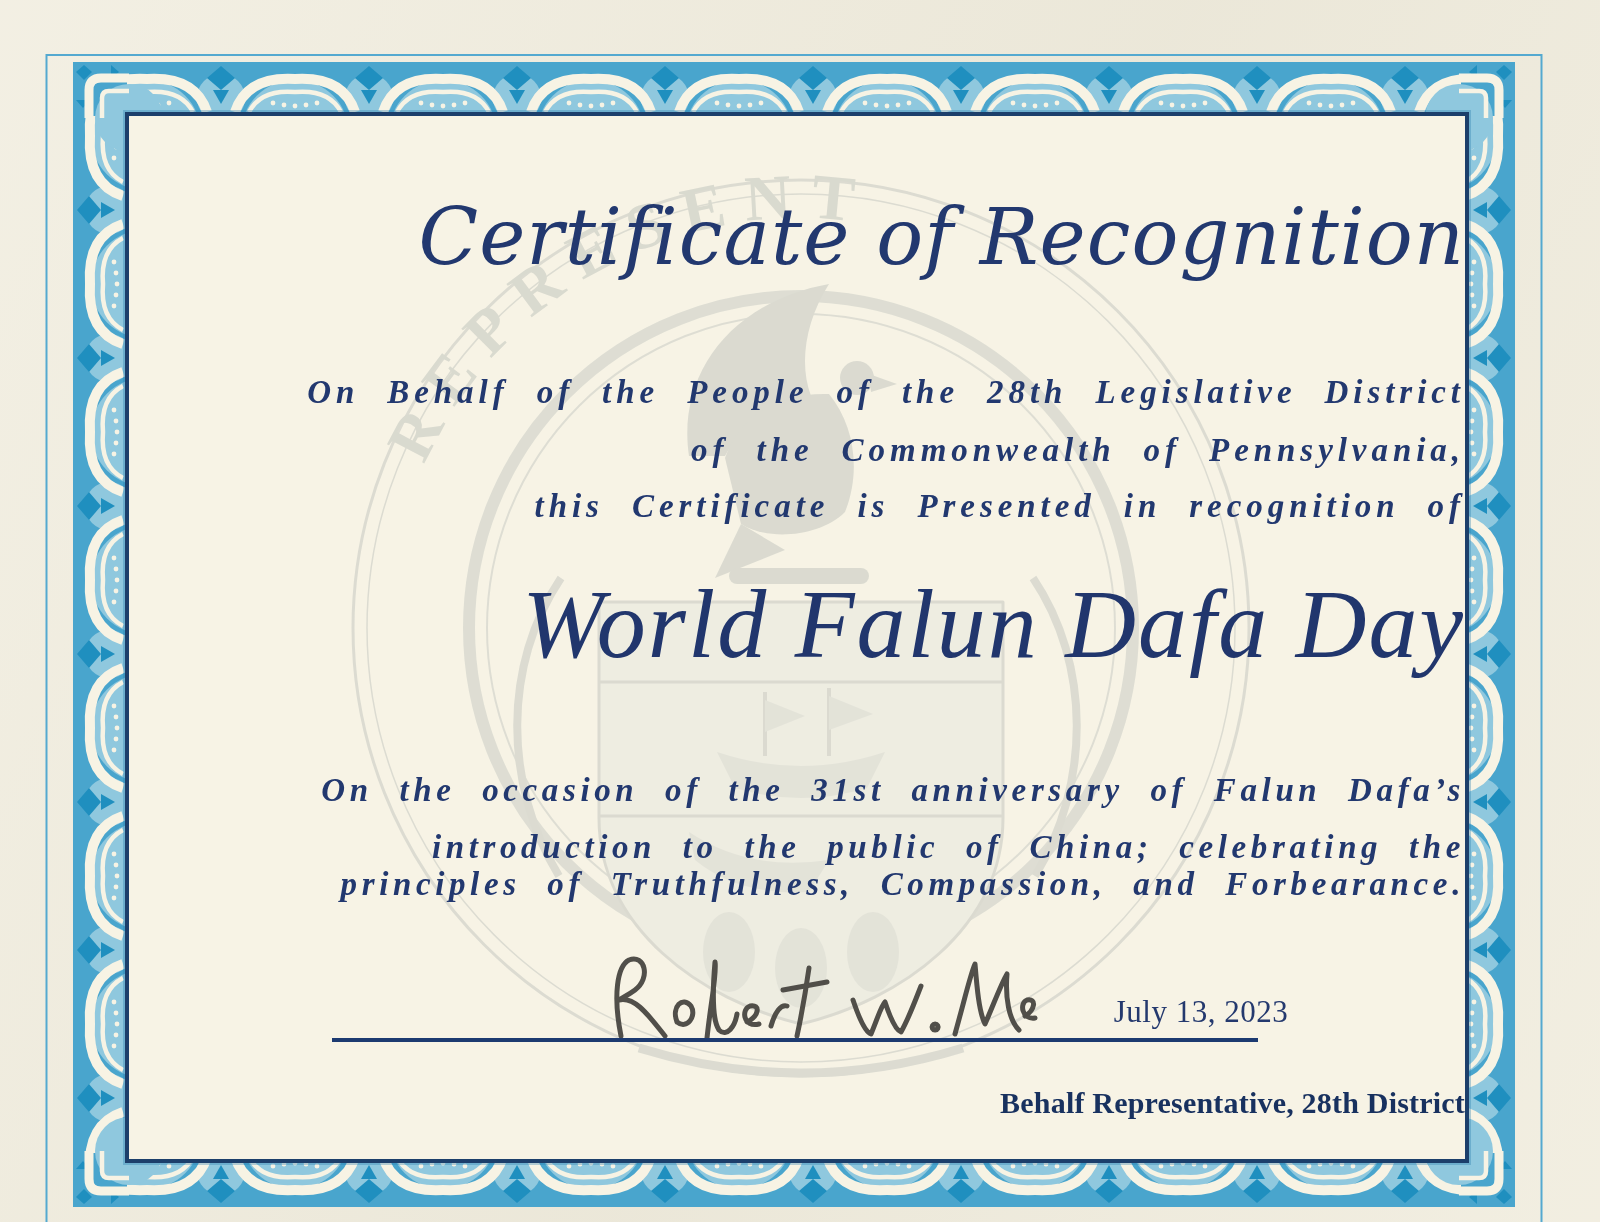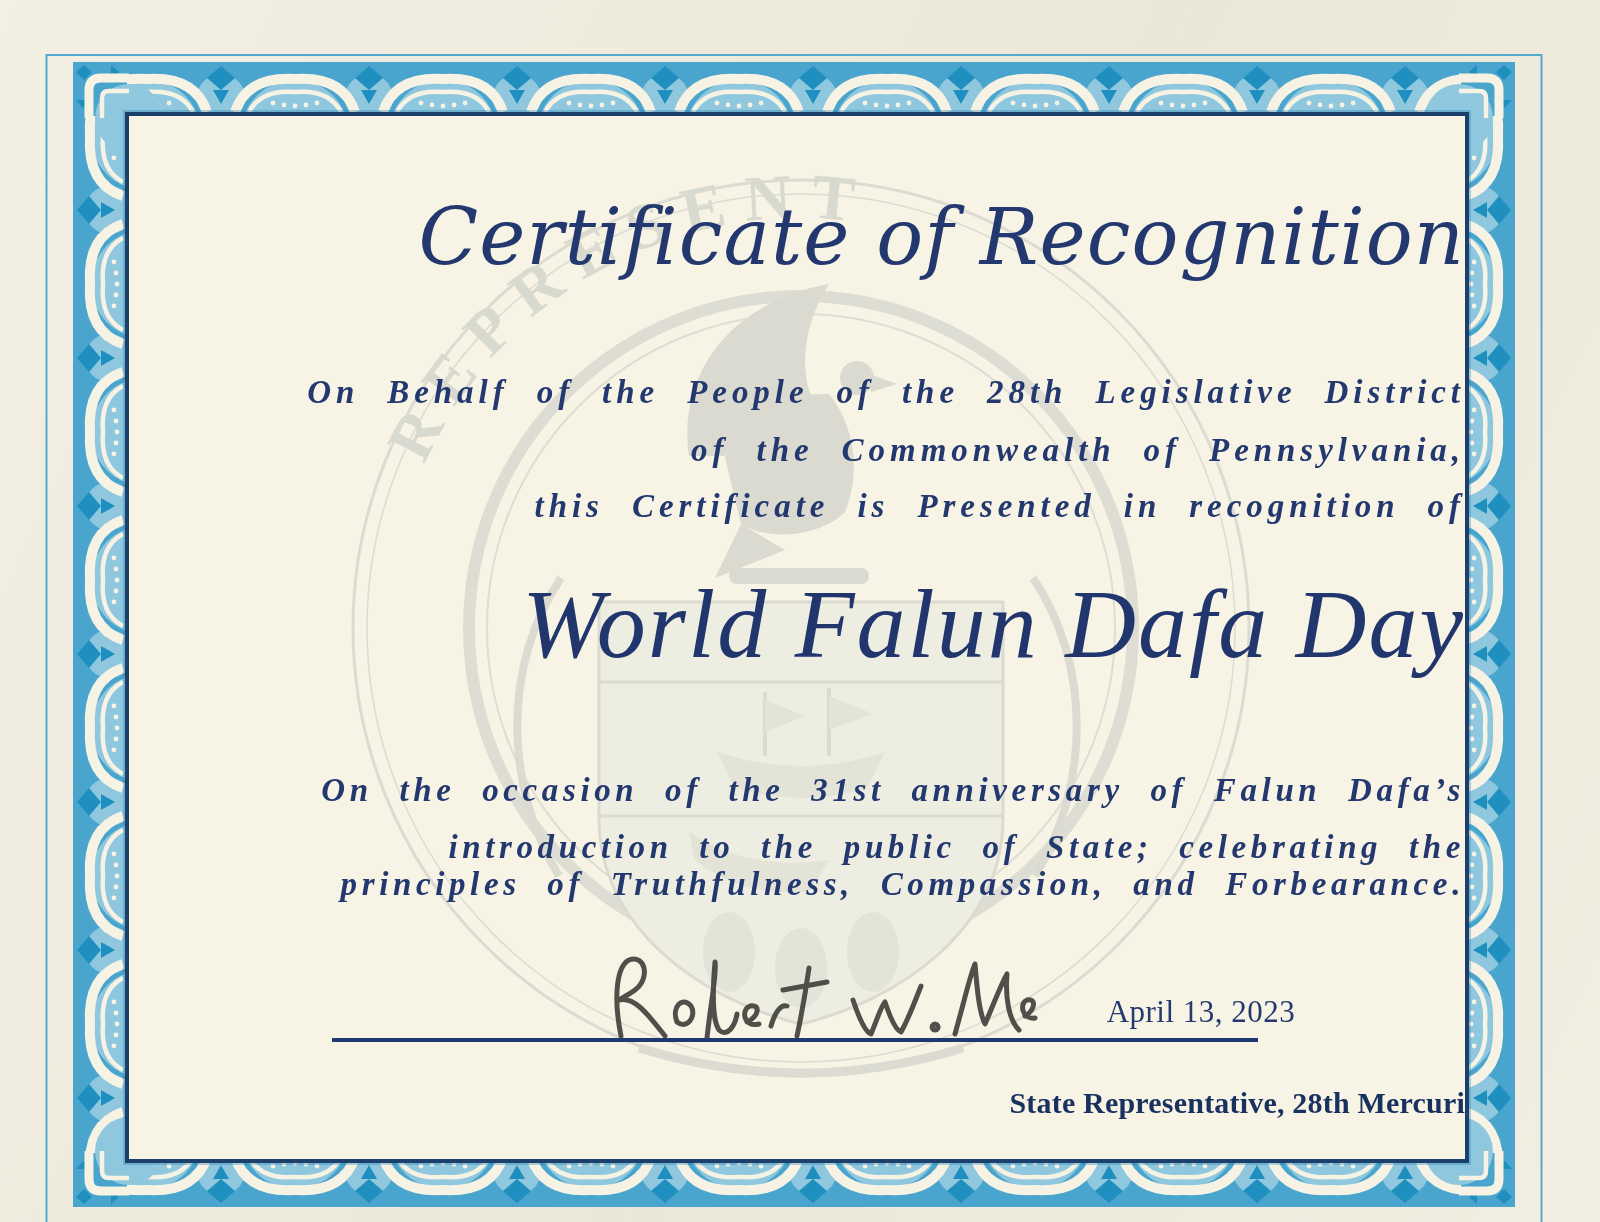--- a/index.html
+++ b/index.html
@@ -194,38 +194,38 @@
 
       <div class="line-abs cert-title">Certificate of Recognition</div>
 
       <div class="line-abs intro l0">On Behalf of the People of the 28th Legislative District</div>
       <div class="line-abs intro l1">of the Commonwealth of Pennsylvania,</div>
       <div class="line-abs intro l2">this Certificate is Presented in recognition of</div>
 
       <div class="line-abs honoree">World Falun Dafa Day</div>
 
       <div class="line-abs occasion l0">On the occasion of the 31st anniversary of Falun Dafa’s</div>
-      <div class="line-abs occasion l1">introduction to the public of State; celebrating the</div>
+      <div class="line-abs occasion l1">introduction to the public of China; celebrating the</div>
       <div class="line-abs occasion l2">principles of Truthfulness, Compassion, and Forbearance.</div>
 
       <svg class="sig-svg" viewBox="0 0 1336 1043" xmlns="http://www.w3.org/2000/svg">
         <g fill="none" stroke="#44423d" stroke-width="5" stroke-linecap="round" stroke-linejoin="round" opacity="0.92">
           <path d="M492,920 C484,880 488,850 500,844 C516,838 522,862 506,874 C498,880 492,882 490,884 C506,880 520,900 536,920"></path>
           <path d="M548,906 C542,890 554,880 562,890 C568,900 558,914 548,906"></path>
           <path d="M578,922 C582,884 588,858 586,846 C584,870 582,902 590,914 C598,922 606,910 608,898"></path>
           <path d="M618,906 C630,900 632,888 621,890 C612,893 614,912 630,908"></path>
           <path d="M642,910 C646,896 652,888 658,890"></path>
           <path d="M668,920 C674,892 678,866 680,852"></path>
           <path d="M654,874 L698,866"></path>
           <path d="M724,884 C730,902 736,916 742,918 C748,904 752,890 756,886 C760,898 766,914 772,916 C780,902 788,880 792,870"></path>
           <path d="M806,914 a3,3 0 1 1 0.2,0"></path>
           <path d="M826,918 C836,882 842,856 846,848 C848,872 850,896 856,908 C864,890 872,868 878,858 C876,882 880,904 890,914"></path>
           <path d="M896,900 C906,894 908,882 898,884 C890,887 893,904 906,902"></path>
         </g>
       </svg>
 
-      <div class="date">April 13, 2023</div>
+      <div class="date">July 13, 2023</div>
       <div class="sig-rule"></div>
 
-      <div class="line-abs signer-title">State Representative, 28th Mercuri</div>
+      <div class="line-abs signer-title">Behalf Representative, 28th District</div>
     </div>
   </div>
 </div>
 
 </body></html>

